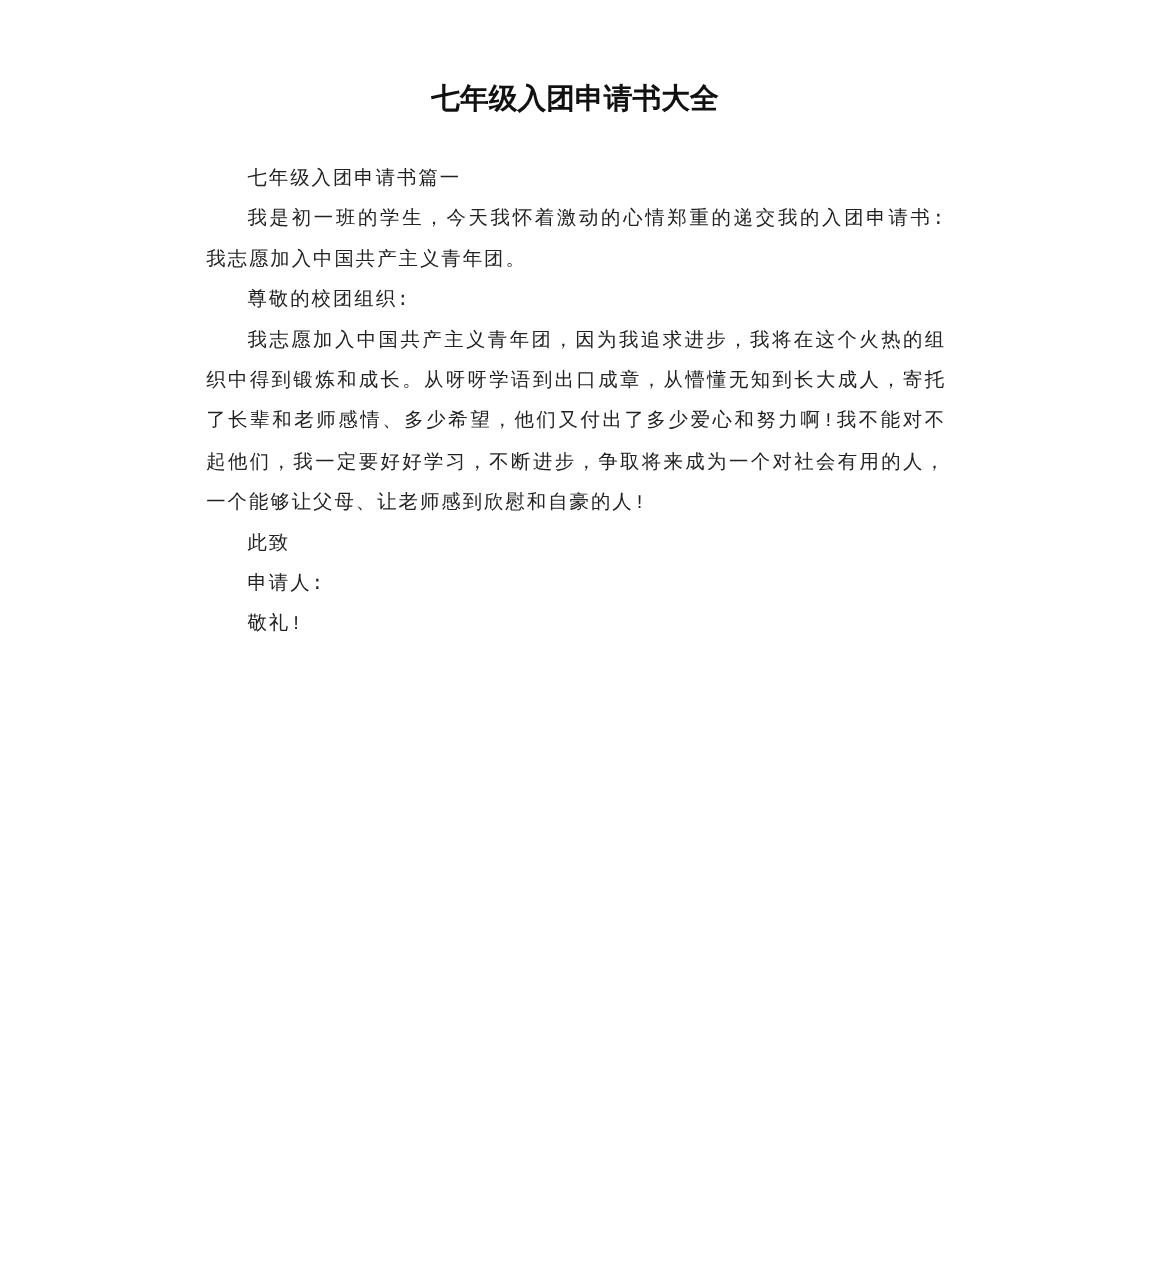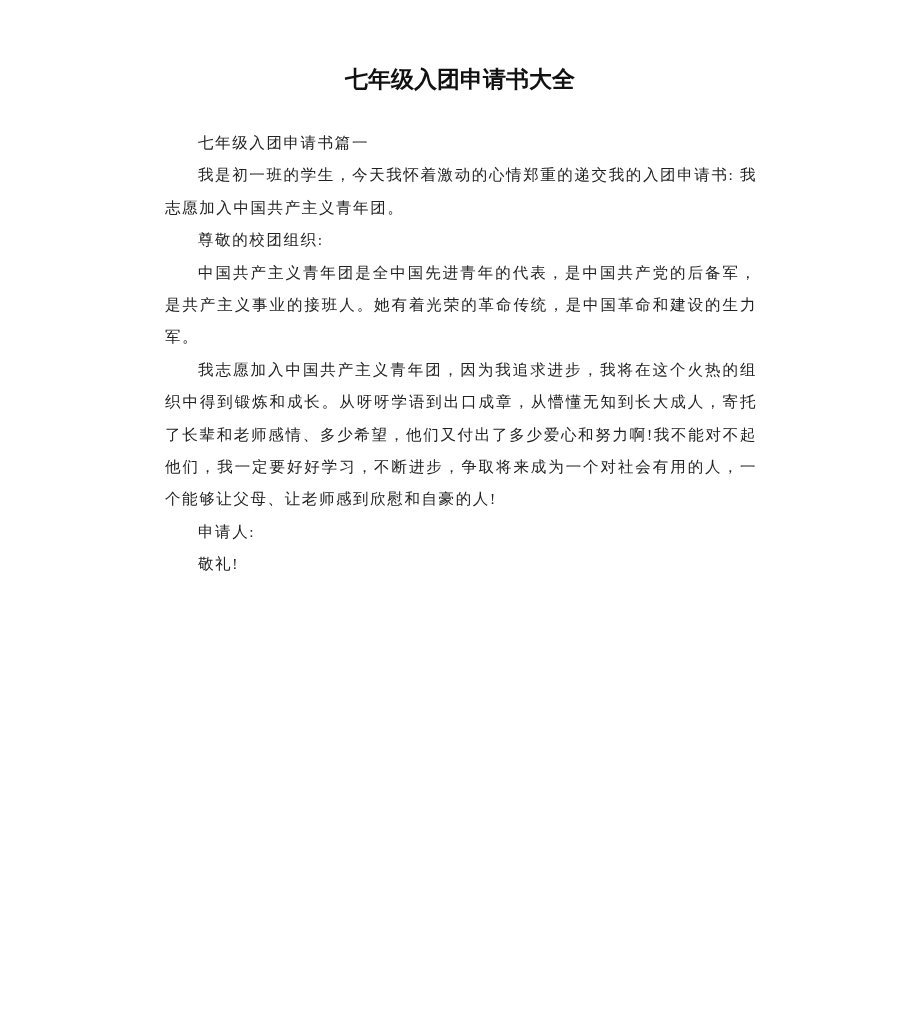--- a/index.html
+++ b/index.html
@@ -5,33 +5,33 @@
   html, body { margin: 0; padding: 0; background: #ffffff; }
   body { width: 920px; height: 1009px; position: relative; overflow: hidden; }
   .page { position: absolute; left: 0; top: 0; width: 920px; height: 1009px; background: #ffffff; }
   .title {
     position: absolute; left: 0; top: 64px; width: 920px; text-align: center;
     font-family: "DejaVu Sans", sans-serif; font-weight: bold; font-size: 23px;
     color: #111; letter-spacing: 0px; line-height: 30px;
   }
   .body {
     position: absolute; left: 165px; top: 127px; width: 592px;
-    font-family: Liberation Serif, serif; font-size: 15.5px; color: #222;
+    font-family: Liberation Mono, monospace; font-size: 15.5px; color: #222;
     line-height: 32.4px; letter-spacing: 1.6px;
   }
   .p { margin: 0; text-indent: 33px; text-align: justify; text-align-last: left; }
   .p.nojust { text-align: left; }
 </style>
 </head>
 <body>
 
 <div class="page">
   <div class="title">七年级入团申请书大全</div>
   <div class="body">
     <p class="p nojust">七年级入团申请书篇一</p>
     <p class="p">我是初一班的学生，今天我怀着激动的心情郑重的递交我的入团申请书: 我志愿加入中国共产主义青年团。</p>
     <p class="p nojust">尊敬的校团组织:</p>
-    <p class="p">中国共产主义青年团是全中国先进青年的代表，是中国共产党的后备军，是共产主义事业的接班人。她有着光荣的革命传统，是中国革命和建设的生力军。</p>
     <p class="p">我志愿加入中国共产主义青年团，因为我追求进步，我将在这个火热的组织中得到锻炼和成长。从呀呀学语到出口成章，从懵懂无知到长大成人，寄托了长辈和老师感情、多少希望，他们又付出了多少爱心和努力啊!我不能对不起他们，我一定要好好学习，不断进步，争取将来成为一个对社会有用的人，一个能够让父母、让老师感到欣慰和自豪的人!</p>
+    <p class="p nojust">此致</p>
     <p class="p nojust">申请人:</p>
     <p class="p nojust">敬礼!</p>
   </div>
 </div>
 
 </body></html>

